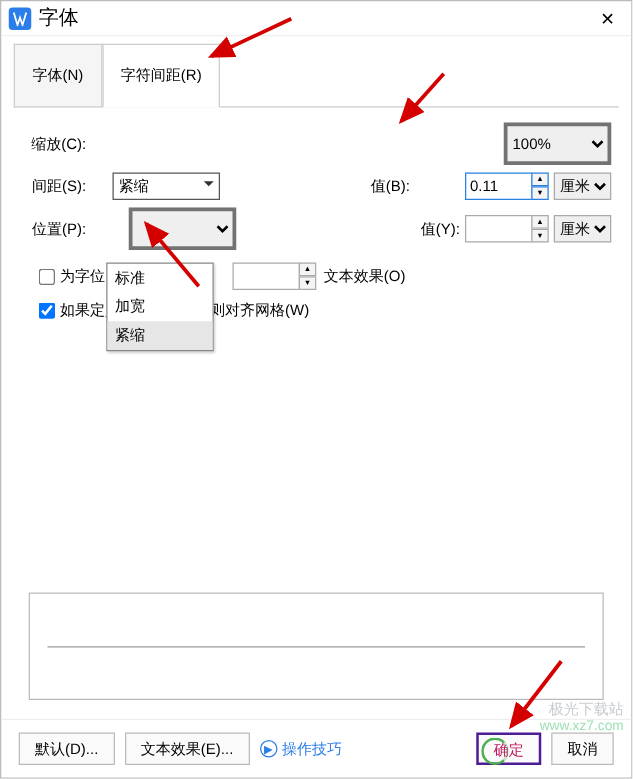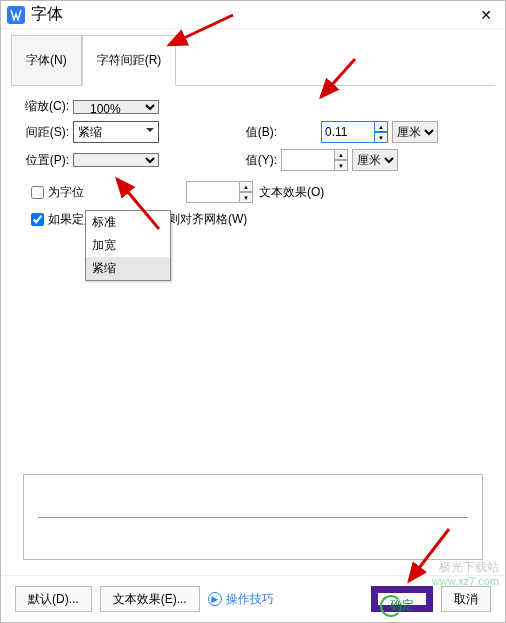--- a/index.html
+++ b/index.html
@@ -7,23 +7,23 @@
   .window { width: 506px; height: 623px; border: 1px solid #bbb; background: #fff; position: relative; display: flex; flex-direction: column; }
   .titlebar { height: 28px; display: flex; align-items: center; padding: 0 6px; border-bottom: 1px solid #eee; }
   .title-icon { width: 18px; height: 18px; background: #2b7de9; border-radius: 3px; display: inline-flex; align-items: center; justify-content: center; margin-right: 6px; }
   .title-icon svg { width: 12px; height: 12px; }
   .title-text { flex: 1; font-size: 16px; }
   .close-btn { width: 26px; height: 22px; display: flex; align-items: center; justify-content: center; cursor: pointer; font-size: 14px; }
   .tabs { display: flex; padding: 6px 10px 0 10px; gap: 0; }
   .tab { padding: 16px 14px; border: 1px solid #ccc; border-bottom: none; background: #f5f5f5; cursor: pointer; }
   .tab.active { background: #fff; border-bottom: 1px solid #fff; position: relative; z-index: 2; }
   .tab-panel { border-top: 1px solid #ccc; margin: 0 10px; position: relative; top: -1px; padding: 12px 6px 4px 6px; flex: 1; display: flex; flex-direction: column; }
-  .row { display: flex; align-items: center; margin-bottom: 6px; }
+  .row { display: flex; align-items: center; margin-bottom: 6px; justify-content: space-between; }
   .row label.lbl { width: 56px; text-align: right; padding-right: 4px; }
-  .combo, .txt { height: 14px; border: 1px solid #737373; padding: 0 12px; font-size: 12px; }
+  .combo, .txt { height: 34px; border: 3px solid #737373; padding: 0 0; font-size: 12px; }
   .combo { width: 86px; }
   .spacing-select { width: 86px; height: 22px; border: 1px solid #555; background: #fff; position: relative; cursor: pointer; display: flex; align-items: center; padding: 0 4px; }
   .spacing-select .arrow { position: absolute; right: 4px; top: 50%; transform: translateY(-50%); border: 4px solid transparent; border-top-color: #333; }
   .dropdown { position: absolute; left: 74px; top: 124px; width: 86px; border: 1px solid #888; background: #fff; z-index: 10; box-shadow: 1px 1px 2px rgba(0,0,0,0.2); }
   .dropdown .opt { padding: 3px 6px; cursor: pointer; }
   .dropdown .opt.hover { background: #e6e6e6; }
   .right-pair { display: flex; align-items: center; }
   .right-pair .vlbl { width: 50px; text-align: right; padding-right: 4px; }
   .numfield { display: flex; align-items: center; }
   .numfield input { width: 54px; height: 22px; border: 1px solid #aaa; padding: 0 3px; font-size: 12px; }
@@ -35,21 +35,21 @@
   .unit select { height: 22px; border: 1px solid #aaa; font-size: 12px; }
   .chk-row { display: flex; align-items: center; margin: 4px 0 4px 14px; }
   .chk-row input[type=checkbox] { margin-right: 4px; }
   .snap-num { width: 120px; height: 22px; border: 1px solid #aaa; margin-left: 4px; }
   .preview-label { margin: 8px 0 4px 6px; }
   .preview-box { border: 1px solid #bbb; height: 86px; margin: 0 6px; display: flex; align-items: center; justify-content: center; position: relative; }
   .preview-box .line { position: absolute; left: 14px; right: 14px; top: 50%; height: 1px; background: #999; }
   .preview-text { font-family: "SimSun", serif; font-size: 20px; letter-spacing: -2px; background: #fff; position: relative; z-index: 1; padding: 0 2px; }
   .footer { display: flex; align-items: center; padding: 10px 14px; gap: 8px; border-top: 1px solid #eee; }
   .btn { height: 26px; padding: 0 12px; border: 1px solid #bbb; background: #fafafa; cursor: pointer; font-size: 12px; line-height:24px; }
-  .btn.primary { border: 7px solid #4c1d95; color: #15803d; position: relative; text-align: right; }
+  .btn.primary { border: 2px solid #4c1d95; color: #be185d; position: relative; text-align: right; }
   .btn.primary.ring::before { content:""; position:absolute; left:2px; top:2px; width:18px; height:18px; border:2px solid #4caf50; border-radius:50%; border-right-color: rgba(76,175,80,0.3); }
   .tips { color: #2b7de9; display: inline-flex; align-items: center; gap: 4px; cursor: pointer; }
   .tips-icon { width: 14px; height: 14px; border: 1px solid #2b7de9; border-radius: 50%; display: inline-flex; align-items: center; justify-content: center; font-size: 9px; }
   .flex-spacer { flex: 1; }
   .watermark { position: absolute; right: 6px; bottom: 34px; font-size: 12px; color: #c7cdd1; text-align: right; pointer-events: none; line-height:1.2; }
   .watermark .l2 { color: #9fe0b5; font-size: 11px; }
   
   .arrow-anno { position: absolute; pointer-events: none; z-index: 50; }
 </style>
 </head>

